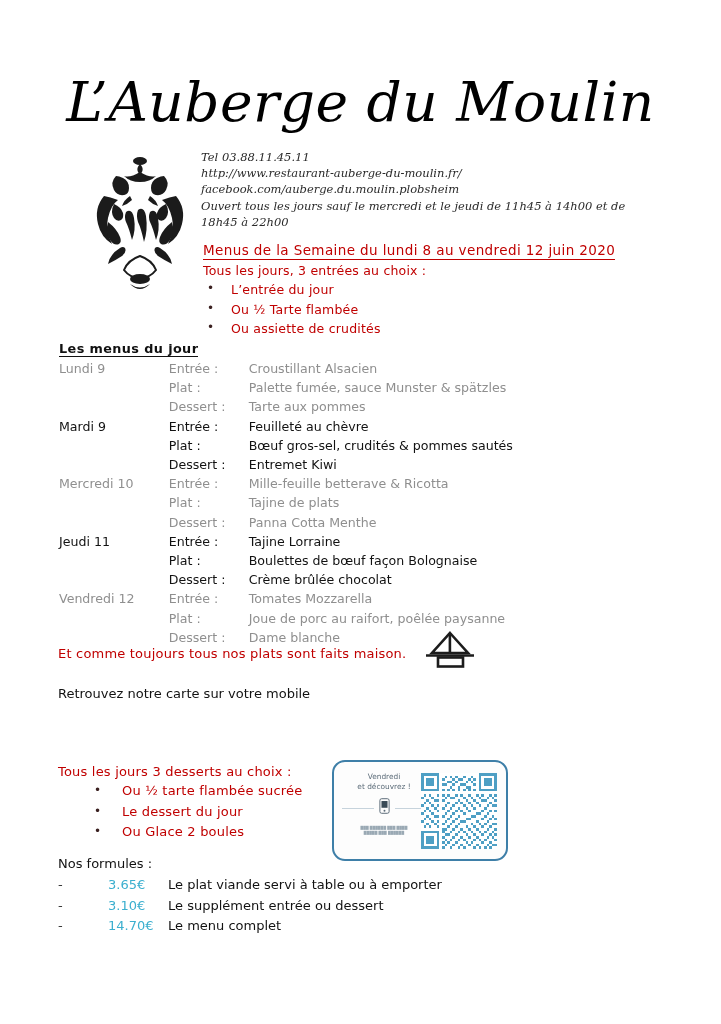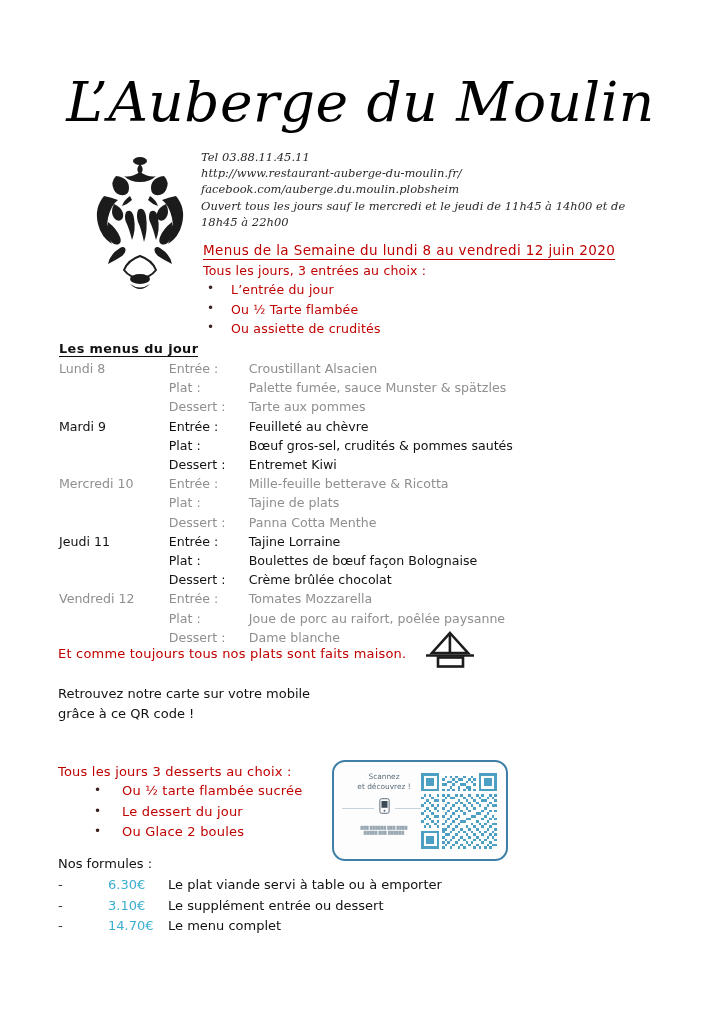--- a/index.html
+++ b/index.html
@@ -326,21 +326,21 @@
     <li>Ou ½ Tarte flambée</li>
     <li>Ou assiette de crudités</li>
   </ul>
 
   <div class="menus-head">Les menus du jour</div>
 
   <table class="day-table">
     <tbody>
 
       <tr class="row-past">
-        <td class="col-day">Lundi 8</td>
+        <td class="col-day">Lundi 9</td>
         <td class="col-label">Entrée :</td>
         <td class="col-dish">Croustillant Alsacien</td>
       </tr>
       <tr class="row-past">
         <td class="col-day"></td>
         <td class="col-label">Plat :</td>
         <td class="col-dish">Palette fumée, sauce Munster &amp; spätzles</td>
       </tr>
       <tr class="row-past">
         <td class="col-day"></td>
@@ -420,33 +420,32 @@
     <svg viewBox="0 0 52 40" width="52" height="40" aria-hidden="true">
       <path d="M26 4 L44 24 L8 24 Z" fill="none" stroke="#1c1c1c" stroke-width="2.6"></path>
       <rect x="24.6" y="4" width="2.6" height="20" fill="#1c1c1c"></rect>
       <line x1="2" y1="26.5" x2="50" y2="26.5" stroke="#1c1c1c" stroke-width="2.6"></line>
       <rect x="14" y="28.5" width="25" height="9" fill="none" stroke="#1c1c1c" stroke-width="2.6"></rect>
     </svg>
   </div>
 
   <div class="qr-intro">
     <div>Retrouvez notre carte sur votre mobile</div>
-    <div>grâce à ce QR code !</div>
   </div>
 
   <div class="desserts-intro">Tous les jours 3 desserts au choix :</div>
   <ul class="desserts-list">
     <li>Ou ½ tarte flambée sucrée</li>
     <li>Le dessert du jour</li>
     <li>Ou Glace 2 boules</li>
   </ul>
 
   <div class="qr-card">
     <div class="qr-left">
-      <div class="qr-tag">Scannez</div>
+      <div class="qr-tag">Vendredi</div>
       <div class="qr-tag">et découvrez !</div>
       <div class="qr-phone-row">
         <span class="qr-rule"></span>
         <span class="qr-phone">
           <svg viewBox="0 0 12 18" width="11" height="16" aria-hidden="true">
             <rect x="0.8" y="0.8" width="10.4" height="16.4" rx="2" fill="none" stroke="#5b6b78" stroke-width="1.1"></rect>
             <rect x="2.6" y="3.4" width="6.8" height="7.6" fill="#3a4b57"></rect>
             <circle cx="6" cy="14.4" r="1.1" fill="#5b6b78"></circle>
           </svg>
         </span>
@@ -704,21 +703,21 @@
         </g>
       </svg>
     </div>
   </div>
 
   <div class="formules-head">Nos formules :</div>
   <table class="formules-table">
     <tbody>
       <tr>
         <td class="f-dash">-</td>
-        <td class="f-price">6.30€</td>
+        <td class="f-price">3.65€</td>
         <td class="f-desc">Le plat viande servi à table ou à emporter</td>
       </tr>
       <tr>
         <td class="f-dash">-</td>
         <td class="f-price">3.10€</td>
         <td class="f-desc">Le supplément entrée ou dessert</td>
       </tr>
       <tr>
         <td class="f-dash">-</td>
         <td class="f-price">14.70€</td>

